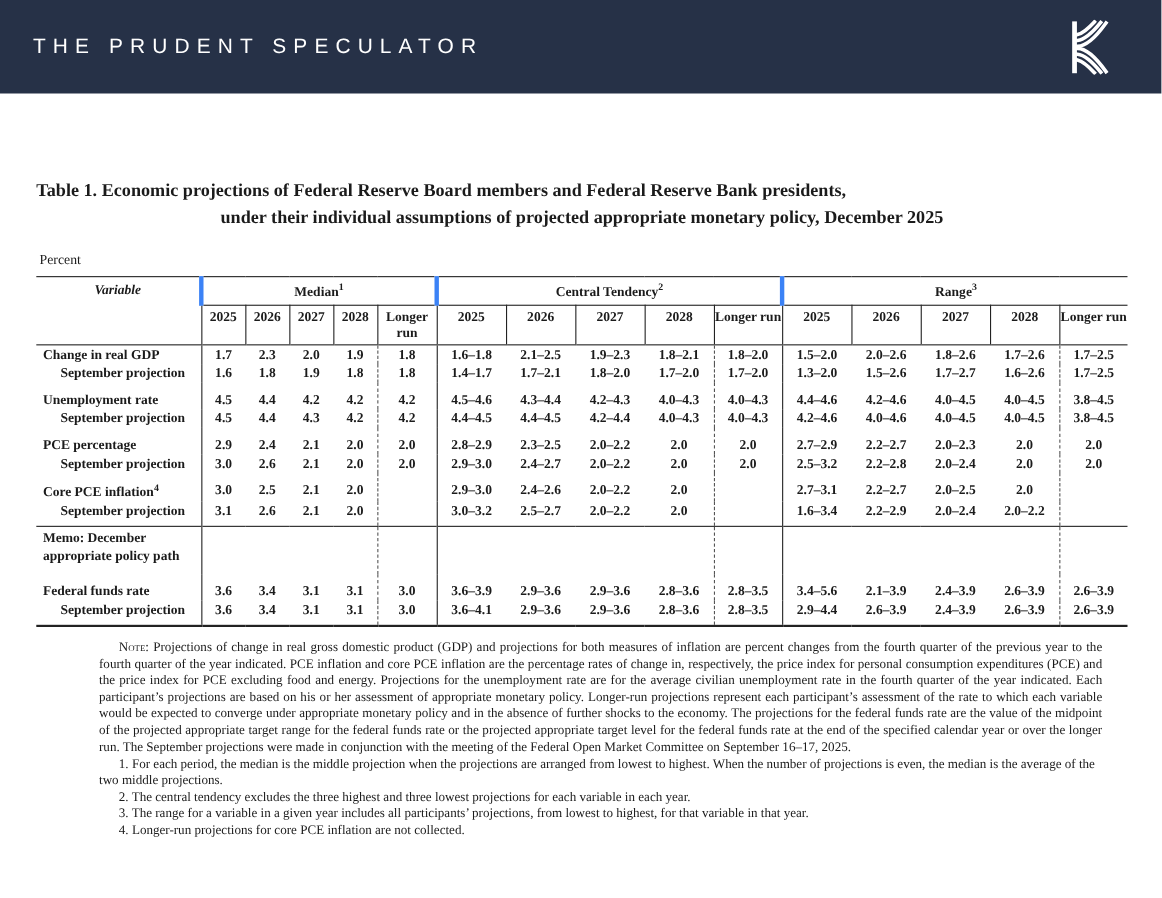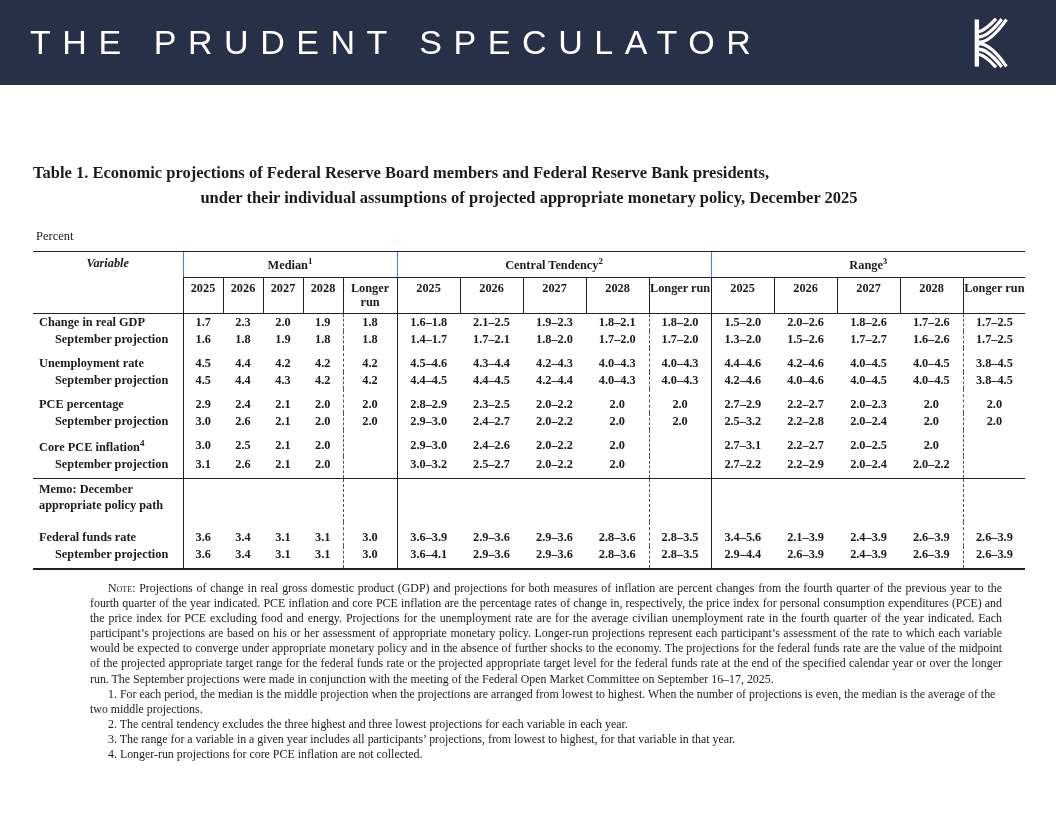--- a/index.html
+++ b/index.html
@@ -12,40 +12,40 @@
   .page { width: 1056px; height: 816px; position: relative; background: #ffffff; }
 
   
   .brand-bar {
     height: 85px;
     display: flex; align-items: center; justify-content: space-between;
     padding: 0 42px 0 30px;
   }
   .brand-title {
     font-family: "Liberation Sans", sans-serif;
-    font-size: 34px; letter-spacing: 0.34em;
+    font-size: 19px; letter-spacing: 0.34em;
     font-weight: 400;
   }
   .brand-logo { width: 44px; height: 50px; display: block; }
 
   
   .doc { padding: 76px 28px 0 33px; }
   .doc-title { width: 992px; font-weight: bold; font-size: 16.5px; line-height: 1.5; }
   .doc-title .line2 { text-align: center; }
   .unit-label { font-size: 12.5px; margin: 18px 0 7px 3px; }
 
   
   table.proj {
     border-collapse: collapse; table-layout: fixed;
     width: 992px; font-size: 12.3px; font-weight: bold;
   }
   table.proj th, table.proj td { padding: 1px 2px; vertical-align: top; }
   thead th { font-weight: bold; text-align: center; vertical-align: middle; }
   thead tr.group-row th { border-top: 1.2px solid #222; padding: 4px 2px; }
-  thead tr.group-row th.grp { border-bottom: 1px solid #222; border-left: 1px solid #3b82f6; margin-left: 46px; }
+  thead tr.group-row th.grp { border-bottom: 1px solid #222; border-left: 4px solid #3b82f6; margin-left: 46px; }
   thead th.var-head { border-bottom: 1px solid #222; font-style: italic; }
   thead tr.year-row th { border-left: 1px solid #222; border-bottom: 1px solid #222; padding: 3px 0 4px; line-height: 1.15; }
   sup { font-size: 9px; }
 
   tbody td.val { text-align: center; }
   tbody td.group-sep { border-left: 1px solid #222; }
   tbody td.lr-sep { border-left: 1.4px dashed #555; }
   tbody td.var-cell { text-align: left; padding-left: 6px; white-space: nowrap; }
   tbody td.var-cell.indent { padding-left: 22px; }
   tbody tr.group-start td { padding-top: 8px; }
@@ -270,21 +270,21 @@
             <td class="val group-sep">3.1</td>
             <td class="val">2.6</td>
             <td class="val">2.1</td>
             <td class="val">2.0</td>
             <td class="val lr-sep"></td>
             <td class="val group-sep">3.0–3.2</td>
             <td class="val">2.5–2.7</td>
             <td class="val">2.0–2.2</td>
             <td class="val">2.0</td>
             <td class="val lr-sep"></td>
-            <td class="val group-sep">2.7–2.2</td>
+            <td class="val group-sep">1.6–3.4</td>
             <td class="val">2.2–2.9</td>
             <td class="val">2.0–2.4</td>
             <td class="val">2.0–2.2</td>
             <td class="val lr-sep"></td>
           </tr>
           <tr class="memo-row">
             <td class="var-cell">
               <div>Memo: December</div>
               <div>appropriate policy path</div>
             </td>

